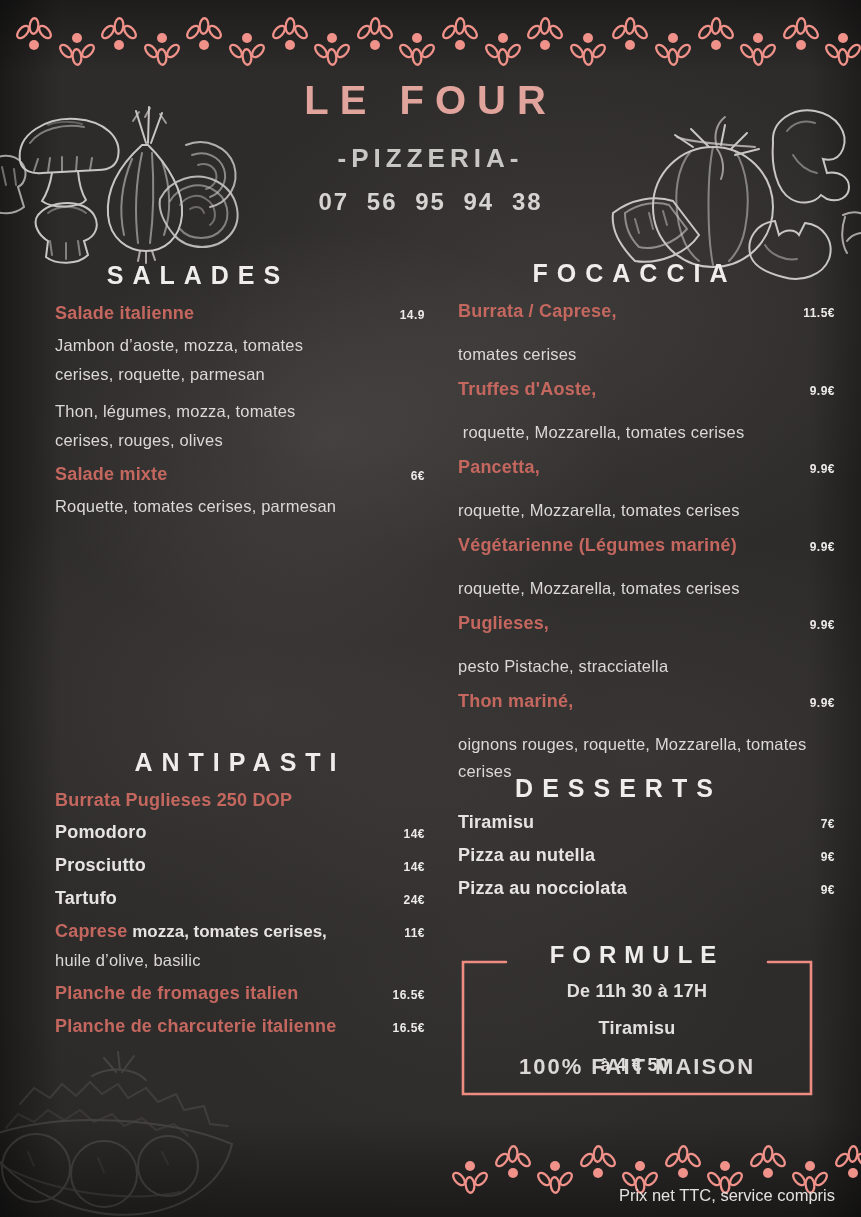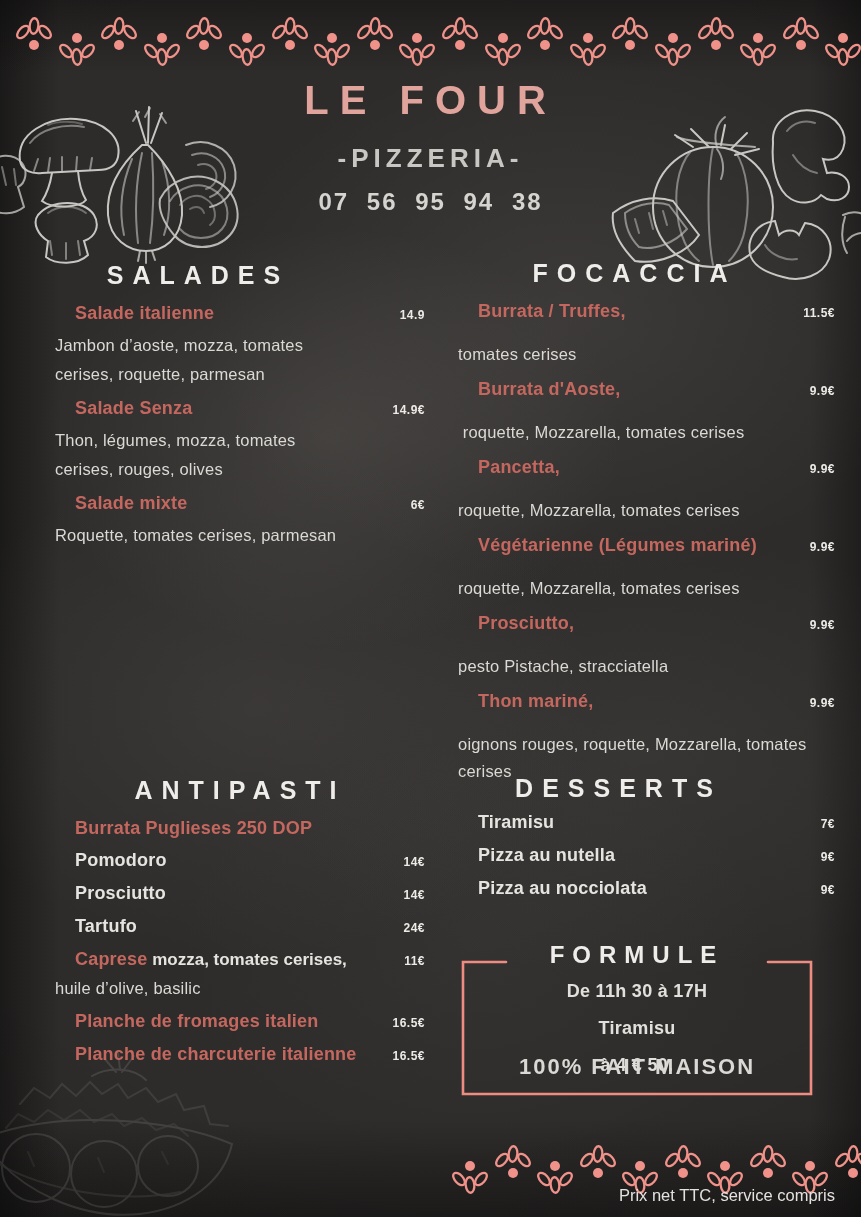--- a/index.html
+++ b/index.html
@@ -27,27 +27,27 @@
   .hdr .phone{font-size:24px;font-weight:700;letter-spacing:2px;word-spacing:9px;color:#d6d4d0;margin-top:14px;}
   
   .flower-row{position:absolute;pointer-events:none;}
   .flower-row.top{left:0;top:12px;width:861px;height:62px;}
   .flower-row.bottom{left:452px;top:1140px;width:395px;height:62px;}
   .fw{position:absolute;display:block;width:36px;height:46px;}
   
   .menu-section{position:absolute;}
   #salades{left:55px;top:261px;width:370px;}
   #focaccia{left:458px;top:259px;width:377px;}
-  #antipasti{left:55px;top:776px;width:370px;}
+  #antipasti{left:55px;top:748px;width:370px;}
   #desserts{left:458px;top:774px;width:377px;}
   .sec-title{margin:0 0 12px 0;font-size:25px;font-weight:700;letter-spacing:9px;color:#efedea;text-align:center;}
   #salades .sec-title{transform:translateX(-42px);}
   #focaccia .sec-title{transform:translateX(-12px);}
   #desserts .sec-title{transform:translateX(-28px);margin-bottom:8px;}
-  .row{display:flex;justify-content:space-between;align-items:baseline;line-height:22px;margin-left:20px;}
+  .row{display:flex;justify-content:space-between;align-items:baseline;line-height:22px;}
   .nm{font-size:18px;font-weight:700;letter-spacing:.2px;}
   .accent{color:#c4675f;}
   .plain{color:#e6e4e0;}
   .note{font-size:17px;font-weight:700;color:#e6e4e0;}
   .price{font-size:12px;font-weight:700;color:#edebe7;letter-spacing:.5px;white-space:nowrap;}
   .dline{font-size:16.5px;font-weight:400;color:#dbd9d5;letter-spacing:.2px;white-space:pre-wrap;}
   #salades .item{margin-bottom:8px;} #salades .desc{margin-top:5px;} #salades .dline{line-height:29px;}
   #focaccia .item{margin-bottom:10px;} #focaccia .desc{margin-top:17px;} #focaccia .dline{line-height:27px;}
   #antipasti .item{margin-bottom:9px;} #antipasti .desc{margin-top:3px;} #antipasti .dline{line-height:26px;}
   #desserts .item{margin-bottom:9px;}
@@ -336,24 +336,20 @@
             <span class="iname"><span class="nm accent">Salade italienne</span><span class="note"></span></span>
             <span class="price">14.9</span>
           </div>
           <div class="desc">
             <div class="dline">Jambon d’aoste, mozza, tomates</div>
             <div class="dline">cerises, roquette, parmesan</div>
           </div>
         </div>
 
         <div class="item">
-          <div class="row">
-            <span class="iname"><span class="nm accent">Salade Senza</span><span class="note"></span></span>
-            <span class="price">14.9€</span>
-          </div>
           <div class="desc">
             <div class="dline">Thon, légumes, mozza, tomates</div>
             <div class="dline">cerises, rouges, olives</div>
           </div>
         </div>
 
         <div class="item">
           <div class="row">
             <span class="iname"><span class="nm accent">Salade mixte</span><span class="note"></span></span>
             <span class="price">6€</span>
@@ -364,31 +360,31 @@
         </div>
       </div>
   </section>
 
   <section class="menu-section" id="focaccia">
     <h2 class="sec-title">FOCACCIA</h2>
     <div class="items">
 
         <div class="item">
           <div class="row">
-            <span class="iname"><span class="nm accent">Burrata / Truffes,</span><span class="note"></span></span>
+            <span class="iname"><span class="nm accent">Burrata / Caprese,</span><span class="note"></span></span>
             <span class="price">11.5€</span>
           </div>
           <div class="desc">
             <div class="dline">tomates cerises</div>
           </div>
         </div>
 
         <div class="item">
           <div class="row">
-            <span class="iname"><span class="nm accent">Burrata d'Aoste,</span><span class="note"></span></span>
+            <span class="iname"><span class="nm accent">Truffes d'Aoste,</span><span class="note"></span></span>
             <span class="price">9.9€</span>
           </div>
           <div class="desc">
             <div class="dline"> roquette, Mozzarella, tomates cerises</div>
           </div>
         </div>
 
         <div class="item">
           <div class="row">
             <span class="iname"><span class="nm accent">Pancetta,</span><span class="note"></span></span>
@@ -404,21 +400,21 @@
             <span class="iname"><span class="nm accent">Végétarienne (Légumes mariné)</span><span class="note"></span></span>
             <span class="price">9.9€</span>
           </div>
           <div class="desc">
             <div class="dline">roquette, Mozzarella, tomates cerises</div>
           </div>
         </div>
 
         <div class="item">
           <div class="row">
-            <span class="iname"><span class="nm accent">Prosciutto,</span><span class="note"></span></span>
+            <span class="iname"><span class="nm accent">Puglieses,</span><span class="note"></span></span>
             <span class="price">9.9€</span>
           </div>
           <div class="desc">
             <div class="dline">pesto Pistache, stracciatella</div>
           </div>
         </div>
 
         <div class="item">
           <div class="row">
             <span class="iname"><span class="nm accent">Thon mariné,</span><span class="note"></span></span>

